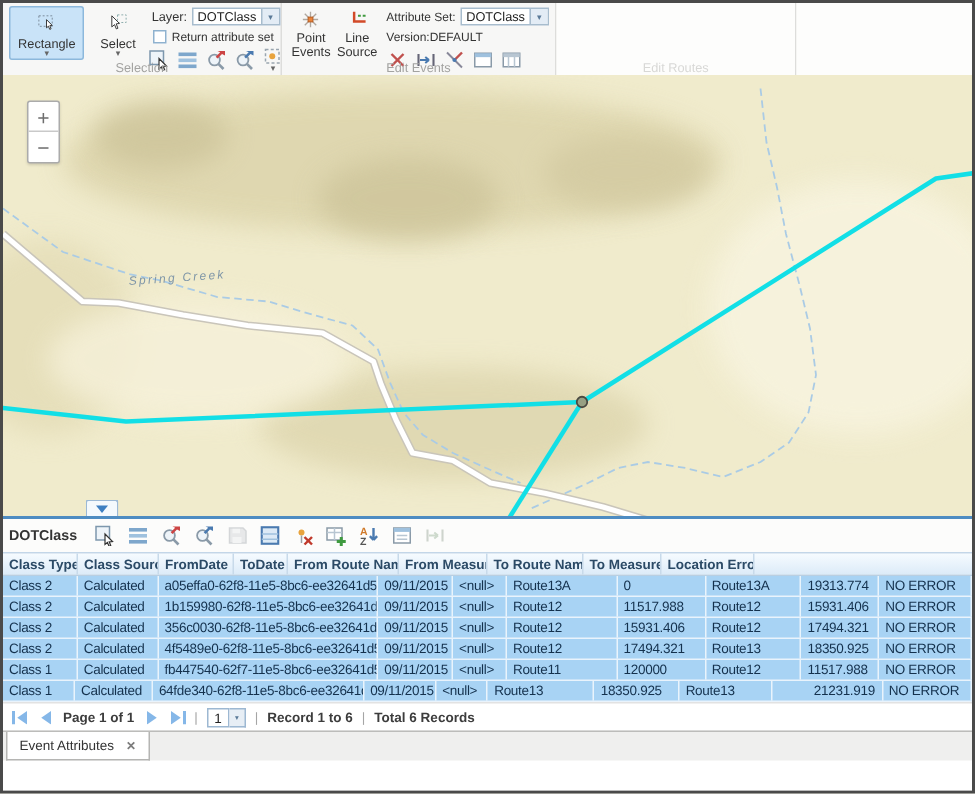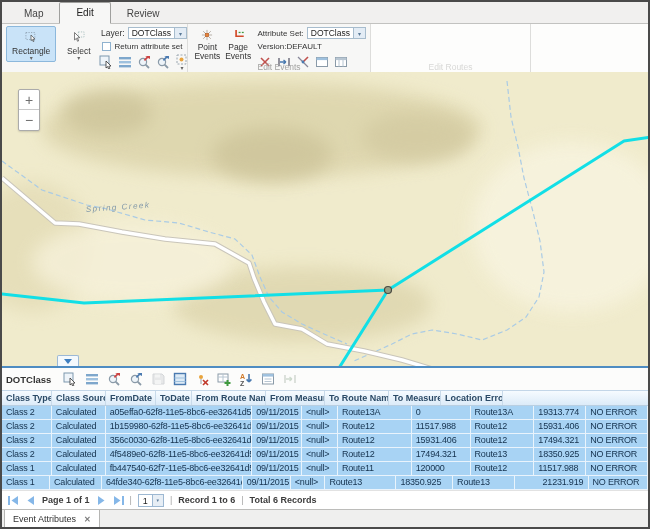--- a/index.html
+++ b/index.html
@@ -89,25 +89,20 @@
               display:flex; align-items:stretch; padding-left:2px; }
   .ftab { background:#fff; border:1px solid #b5b5b3; border-top:none; display:flex; align-items:center;
           gap:8px; padding:0 8px; font-size:9px; color:#333; }
   .ftab .x { color:#7c7c7c; font-size:8px; font-weight:bold; }
 </style>
 </head>
 <body>
 
 <div class="app">
 
-  <div class="tabstrip">
-    <div class="rtab">Map</div>
-    <div class="rtab active">Edit</div>
-    <div class="rtab">Review</div>
-  </div>
 
   <div class="ribbon">
 
     <div class="rgroup" style="width:186px;">
       <div class="bigbtn active" style="width:52px;">
         <span class="i16" style="width:22px;height:20px;">
           <svg viewBox="0 0 22 20">
               <rect x="3" y="3" width="14" height="11" fill="none" stroke="#7a8a99" stroke-width="1" stroke-dasharray="2 2"></rect>
               <path d="M11 7 L17 13 L14.5 13.3 L15.8 16.6 L14.4 17.2 L13 13.9 L11 15.6 Z" fill="#fff" stroke="#333" stroke-width="1"></path>
             </svg>
@@ -169,20 +164,21 @@
             <span class="i16" style="height:12px;">
               <svg viewBox="0 0 14 12">
                   <rect x="2" y="1" width="9" height="9" fill="none" stroke="#9aa6b0" stroke-dasharray="2 1.5"></rect>
                   <circle cx="6.5" cy="5.5" r="2" fill="#e8a33d"></circle>
                 </svg>
             </span>
             <span class="undercaret">▾</span>
           </span>
         </div>
       </div>
+      <div class="glabel">Selection</div>
     </div>
 
     <div class="rgroup" style="width:183px;">
       <div class="bigbtn" style="width:32px;">
         <span class="i16" style="width:22px;height:20px;">
           <svg viewBox="0 0 22 20">
               <g stroke="#b0a8a0" stroke-width="1.4">
                 <line x1="11" y1="2" x2="11" y2="18"></line>
                 <line x1="3" y1="10" x2="19" y2="10"></line>
                 <line x1="5" y1="4" x2="17" y2="16"></line>
@@ -196,21 +192,21 @@
       <div class="bigbtn" style="width:32px;">
         <span class="i16" style="width:22px;height:20px;">
           <svg viewBox="0 0 22 20">
               <path d="M8 2 V12 H20" fill="none" stroke="#d24a28" stroke-width="2.6"></path>
               <g stroke="#3f9a3f" stroke-width="2">
                 <line x1="12" y1="6" x2="15" y2="6"></line>
                 <line x1="17" y1="6" x2="20" y2="6"></line>
               </g>
             </svg>
         </span>
-        <span class="blabel">Page Events</span>
+        <span class="blabel">Line Source</span>
       </div>
       <div class="stackcol" style="width:112px;">
         <div class="srow">
           <span class="slabel" style="font-size:8px;">Attribute Set:</span>
           <div class="dropdown" style="flex:1;">
             <span class="dval">DOTClass</span>
             <span class="dbtn">▾</span>
           </div>
         </div>
         <div class="srow">

